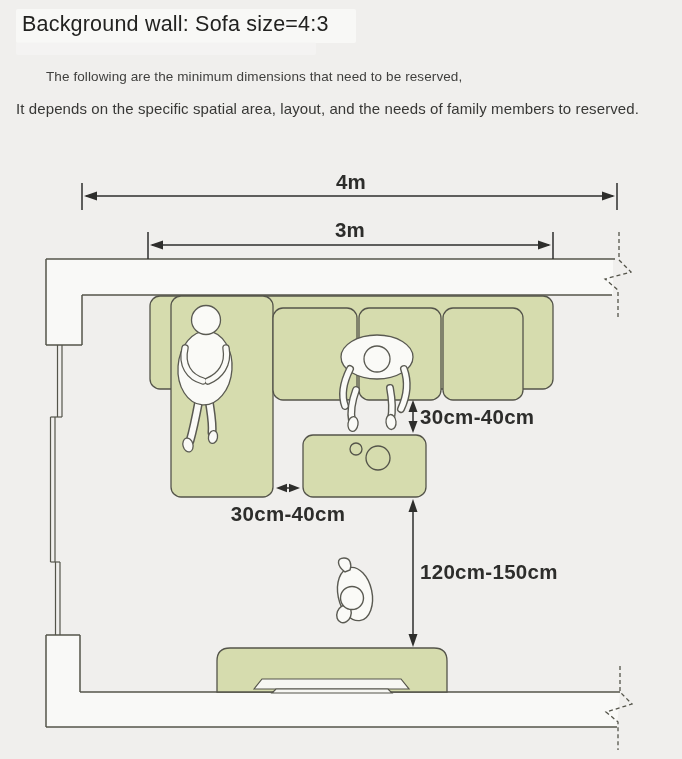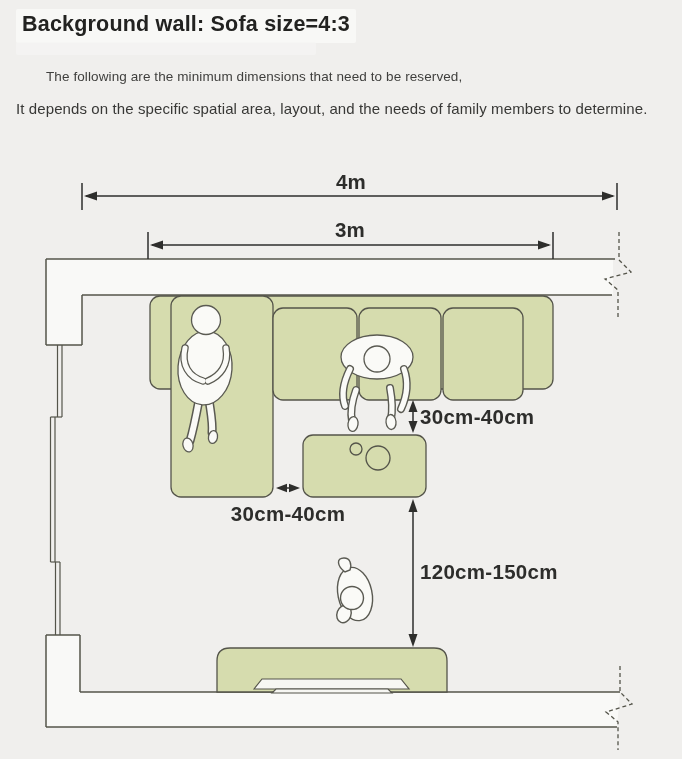--- a/index.html
+++ b/index.html
@@ -13,21 +13,21 @@
   .title-band{
     position:absolute;left:16px;top:9px;width:340px;height:34px;
     background:#f8f8f6;border-radius:2px;
   }
   .title-band2{
     position:absolute;left:16px;top:42px;width:300px;height:13px;
     background:#f5f5f3;opacity:.7;border-radius:2px;
   }
   .page-title{
     position:absolute;left:22px;top:12px;
-    font-size:21.5px;font-weight:700;color:#222220;letter-spacing:.2px;
+    font-size:21.5px;font-weight:400;color:#222220;letter-spacing:.2px;
     white-space:nowrap;
   }
   .sub1{
     position:absolute;left:18px;top:69px;
     font-size:13.5px;color:#3f3f3d;letter-spacing:.1px;white-space:nowrap;margin-left:28px;
   }
   .sub2{
     position:absolute;left:16px;top:100px;
     font-size:15px;color:#383836;letter-spacing:.1px;white-space:nowrap;
   }
@@ -37,21 +37,21 @@
     font-size:20.5px;font-weight:600;fill:#2d2d2b;letter-spacing:.3px;
   }
 </style>
 </head>
 <body>
 
 <div class="title-band"></div>
 <div class="title-band2"></div>
 <div class="page-title">Background wall: Sofa size=4:3</div>
 <div class="sub1">The following are the minimum dimensions that need to be reserved,</div>
-<div class="sub2">It depends on the specific spatial area, layout, and the needs of family members to determine.</div>
+<div class="sub2">It depends on the specific spatial area, layout, and the needs of family members to reserved.</div>
 
 <svg width="682" height="759" viewBox="0 0 682 759">
 
   <g stroke="#54544a" stroke-width="1.5" fill="none">
     <path d="M613,259 H46 V345 H82 V295 H613 Z" fill="#f9f9f7" stroke="none"></path>
     <line x1="46" y1="259" x2="615" y2="259"></line>
     <line x1="46" y1="259" x2="46" y2="345"></line>
     <line x1="46" y1="345" x2="82" y2="345"></line>
     <line x1="82" y1="345" x2="82" y2="295"></line>
     <line x1="82" y1="295" x2="612" y2="295"></line>

